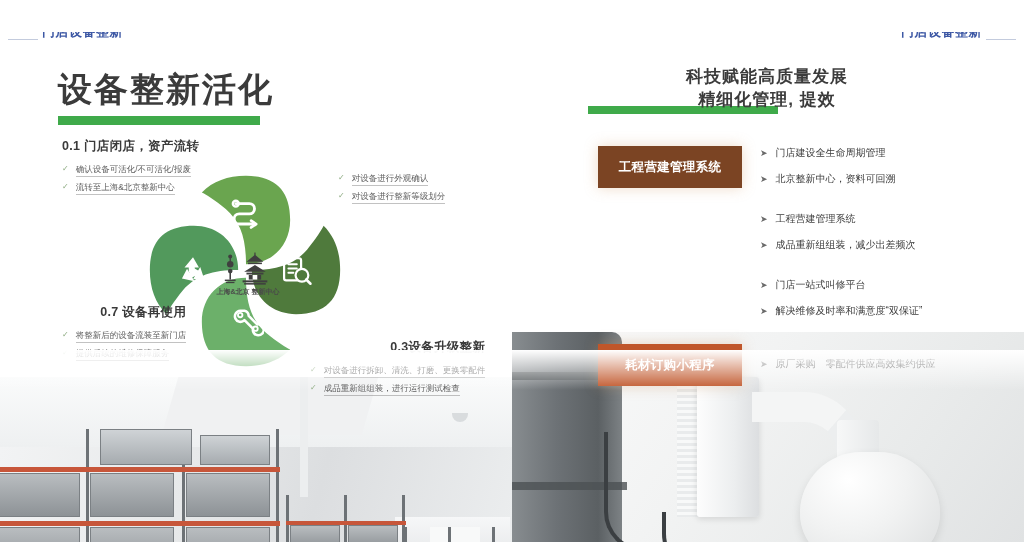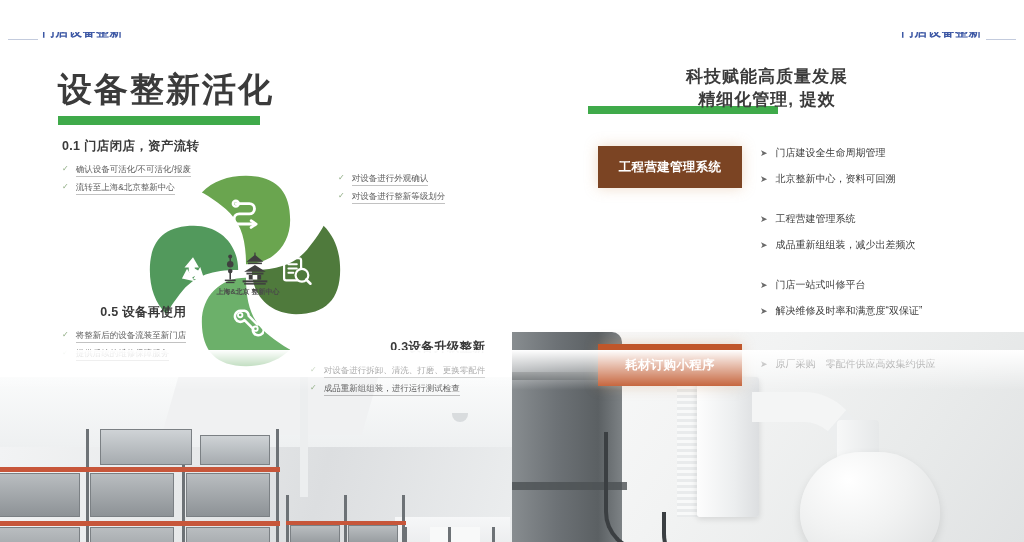--- a/index.html
+++ b/index.html
@@ -311,21 +311,21 @@
           <span class="txt">对设备进行拆卸、清洗、打磨、更换零配件</span>
         </li>
         <li>
           <span class="tick">✓</span>
           <span class="txt">成品重新组组装，进行运行测试检查</span>
         </li>
       </ul>
     </div>
 
     <div class="sec sec-04">
-      <div class="sec-head">0.5 设备再使用</div>
+      <div class="sec-head">0.7 设备再使用</div>
       <ul>
         <li>
           <span class="tick">✓</span>
           <span class="txt">将整新后的设备流装至新门店</span>
         </li>
         <li>
           <span class="tick">✓</span>
           <span class="txt">提供后续的维修保障服务</span>
         </li>
       </ul>

